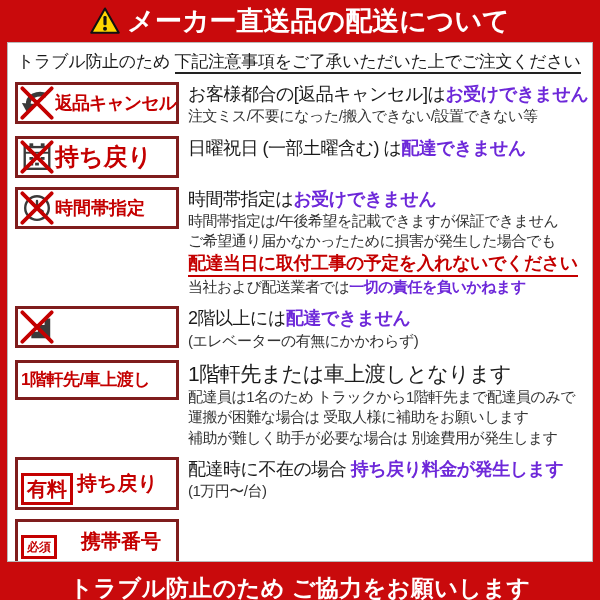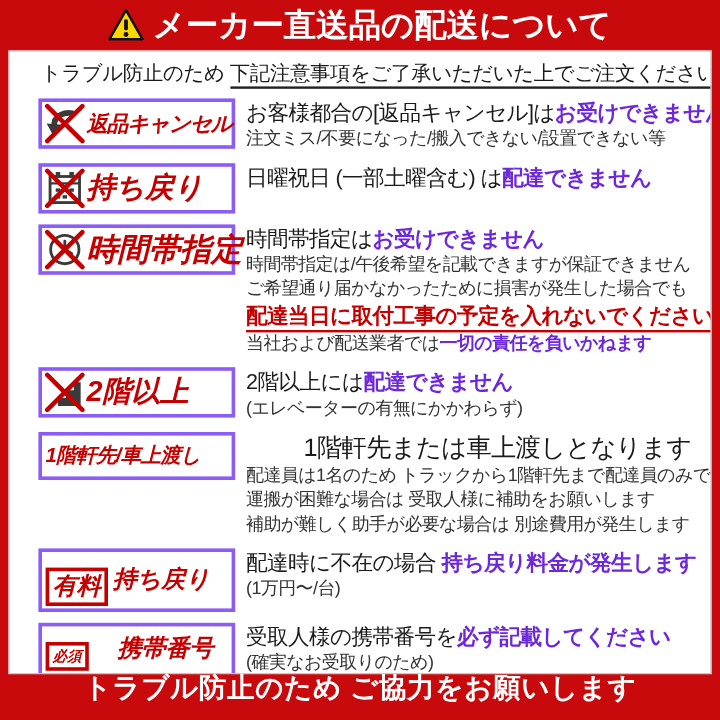--- a/index.html
+++ b/index.html
@@ -14,49 +14,49 @@
   .header{
     height:42px;flex:0 0 42px;display:flex;align-items:center;justify-content:center;gap:7px;
     background:#c90a0c;
   }
   .header .title{color:#ffffff;font-weight:bold;font-size:27px;letter-spacing:0;line-height:1;}
   .header .warn-icon{width:30px;height:30px;display:inline-block;}
   .header .warn-icon svg{width:30px;height:30px;display:block;}
   
   .panel{
     flex:1 1 auto;margin:0 7px;background:#ffffff;border:1px solid #b9b9b9;
-    padding:4px 8px 2px 24px;box-sizing:border-box;overflow:hidden;
+    padding:4px 8px 2px 7px;box-sizing:border-box;overflow:hidden;
   }
   .subtitle{
     font-size:17px;color:#1a1a1a;margin:3px 0 9px 2px;white-space:nowrap;letter-spacing:-0.3px;
   }
   .subtitle .u{border-bottom:2px solid #222;padding-bottom:1px;}
   
   .section{display:flex;align-items:flex-start;gap:9px;margin-bottom:9px;}
   .label-box{
-    flex:0 0 164px;width:164px;box-sizing:border-box;border:3px solid #8b5cf6;background:#fff;
-    display:flex;align-items:center;justify-content:flex-start;min-height:40px;padding:1px 2px;font-style:italic;
+    flex:0 0 164px;width:164px;box-sizing:border-box;border:3px solid #7f1d1d;background:#fff;
+    display:flex;align-items:center;justify-content:flex-start;min-height:40px;padding:1px 2px;
   }
   .label-box .icon{width:34px;height:34px;flex:0 0 34px;display:inline-block;}
   .label-box .icon svg{width:34px;height:34px;display:block;}
   .label-text{color:#c40000;font-weight:bold;white-space:nowrap;line-height:1;padding:0 1px;}
   .badge{
     color:#c40000;font-weight:bold;border:3px solid #c40000;margin:12px 3px 1px 1px;
     padding:3px 3px;line-height:1;white-space:nowrap;
   }
   .lines{flex:1 1 auto;min-width:0;padding-top:1px;}
   .line{white-space:nowrap;letter-spacing:-0.5px;}
   .line.primary{font-size:18px;color:#1a1a1a;line-height:1.3;}
   .line.secondary{font-size:15px;color:#333333;line-height:1.35;}
-  .line.large{font-size:21px;color:#1a1a1a;line-height:1.25;margin-left:48px;}
+  .line.large{font-size:21px;color:#1a1a1a;line-height:1.25;}
   .seg.red{color:#6d28d9;font-weight:bold;}
   .seg.red-underline{color:#c40000;font-weight:bold;border-bottom:2px solid #c40000;display:inline-block;padding-bottom:0px;}
   
   .footer{
-    height:38px;flex:0 0 38px;display:flex;align-items:flex-start;justify-content:center;
+    height:38px;flex:0 0 38px;display:flex;align-items:flex-end;justify-content:center;
     background:#c90a0c;
   }
   .footer .footer-text{color:#ffffff;font-weight:bold;font-size:23px;letter-spacing:0.5px;line-height:1;}
 </style>
 </head>
 <body>
 
 <div class="frame">
 
   <div class="header">
@@ -115,39 +115,38 @@
         </div>
         <div class="section">
           <div class="label-box">
             <span class="icon">
               <svg viewBox="0 0 36 36">
                 <circle cx="18" cy="18" r="12.5" fill="none" stroke="#3a3a3a" stroke-width="2.5"></circle>
                 <path d="M18 10.5 V18 L24 21.5" fill="none" stroke="#3a3a3a" stroke-width="2.5" stroke-linecap="round"></path>
                 <path d="M2.5 2.5 L33.5 33.5 M33.5 2.5 L2.5 33.5" stroke="#c40000" stroke-width="4" stroke-linecap="round"></path>
               </svg>
             </span>
-            <span class="label-text" style="font-size: 26px;">時間帯指定</span>
+            <span class="label-text" style="font-size: 18px;">時間帯指定</span>
           </div>
           <div class="lines">
             <div class="line primary"><span class="seg">時間帯指定は</span><span class="seg red">お受けできません</span></div>
             <div class="line secondary"><span class="seg">時間帯指定は/午後希望を記載できますが保証できません</span></div>
             <div class="line secondary"><span class="seg">ご希望通り届かなかったために損害が発生した場合でも</span></div>
             <div class="line primary"><span class="seg red-underline">配達当日に取付工事の予定を入れないでください</span></div>
             <div class="line secondary"><span class="seg">当社および配送業者では</span><span class="seg red">一切の責任を負いかねます</span></div>
           </div>
         </div>
         <div class="section">
           <div class="label-box">
             <span class="icon">
               <svg viewBox="0 0 36 36">
                 <path d="M4 30 h8 v-7 h7 v-7 h7 v-7 h6 v21 z" fill="#3a3a3a"></path>
                 <path d="M2.5 2.5 L33.5 33.5 M33.5 2.5 L2.5 33.5" stroke="#c40000" stroke-width="4" stroke-linecap="round"></path>
               </svg>
             </span>
-            <span class="label-text" style="font-size: 24px;">2階以上</span>
           </div>
           <div class="lines">
             <div class="line primary"><span class="seg">2階以上には</span><span class="seg red">配達できません</span></div>
             <div class="line secondary"><span class="seg">(エレベーターの有無にかかわらず)</span></div>
           </div>
         </div>
         <div class="section">
           <div class="label-box">
             <span class="label-text" style="font-size: 17px; letter-spacing: -0.5px;">1階軒先/車上渡し</span>
           </div>
@@ -166,24 +165,20 @@
           <div class="lines">
             <div class="line primary"><span class="seg">配達時に不在の場合 </span><span class="seg red">持ち戻り料金が発生します</span></div>
             <div class="line secondary"><span class="seg">(1万円〜/台)</span></div>
           </div>
         </div>
         <div class="section">
           <div class="label-box">
             <span class="badge" style="font-size: 12px;">必須</span>
             <span class="label-text" style="font-size: 20px; margin-left: 20px;">携帯番号</span>
           </div>
-          <div class="lines">
-            <div class="line primary"><span class="seg">受取人様の携帯番号を</span><span class="seg red">必ず記載してください</span></div>
-            <div class="line secondary"><span class="seg">(確実なお受取りのため)</span></div>
-          </div>
         </div>
       </div>
   </div>
 
   <div class="footer">
     <span class="footer-text">トラブル防止のため ご協力をお願いします</span>
   </div>
 
 </div>
 

